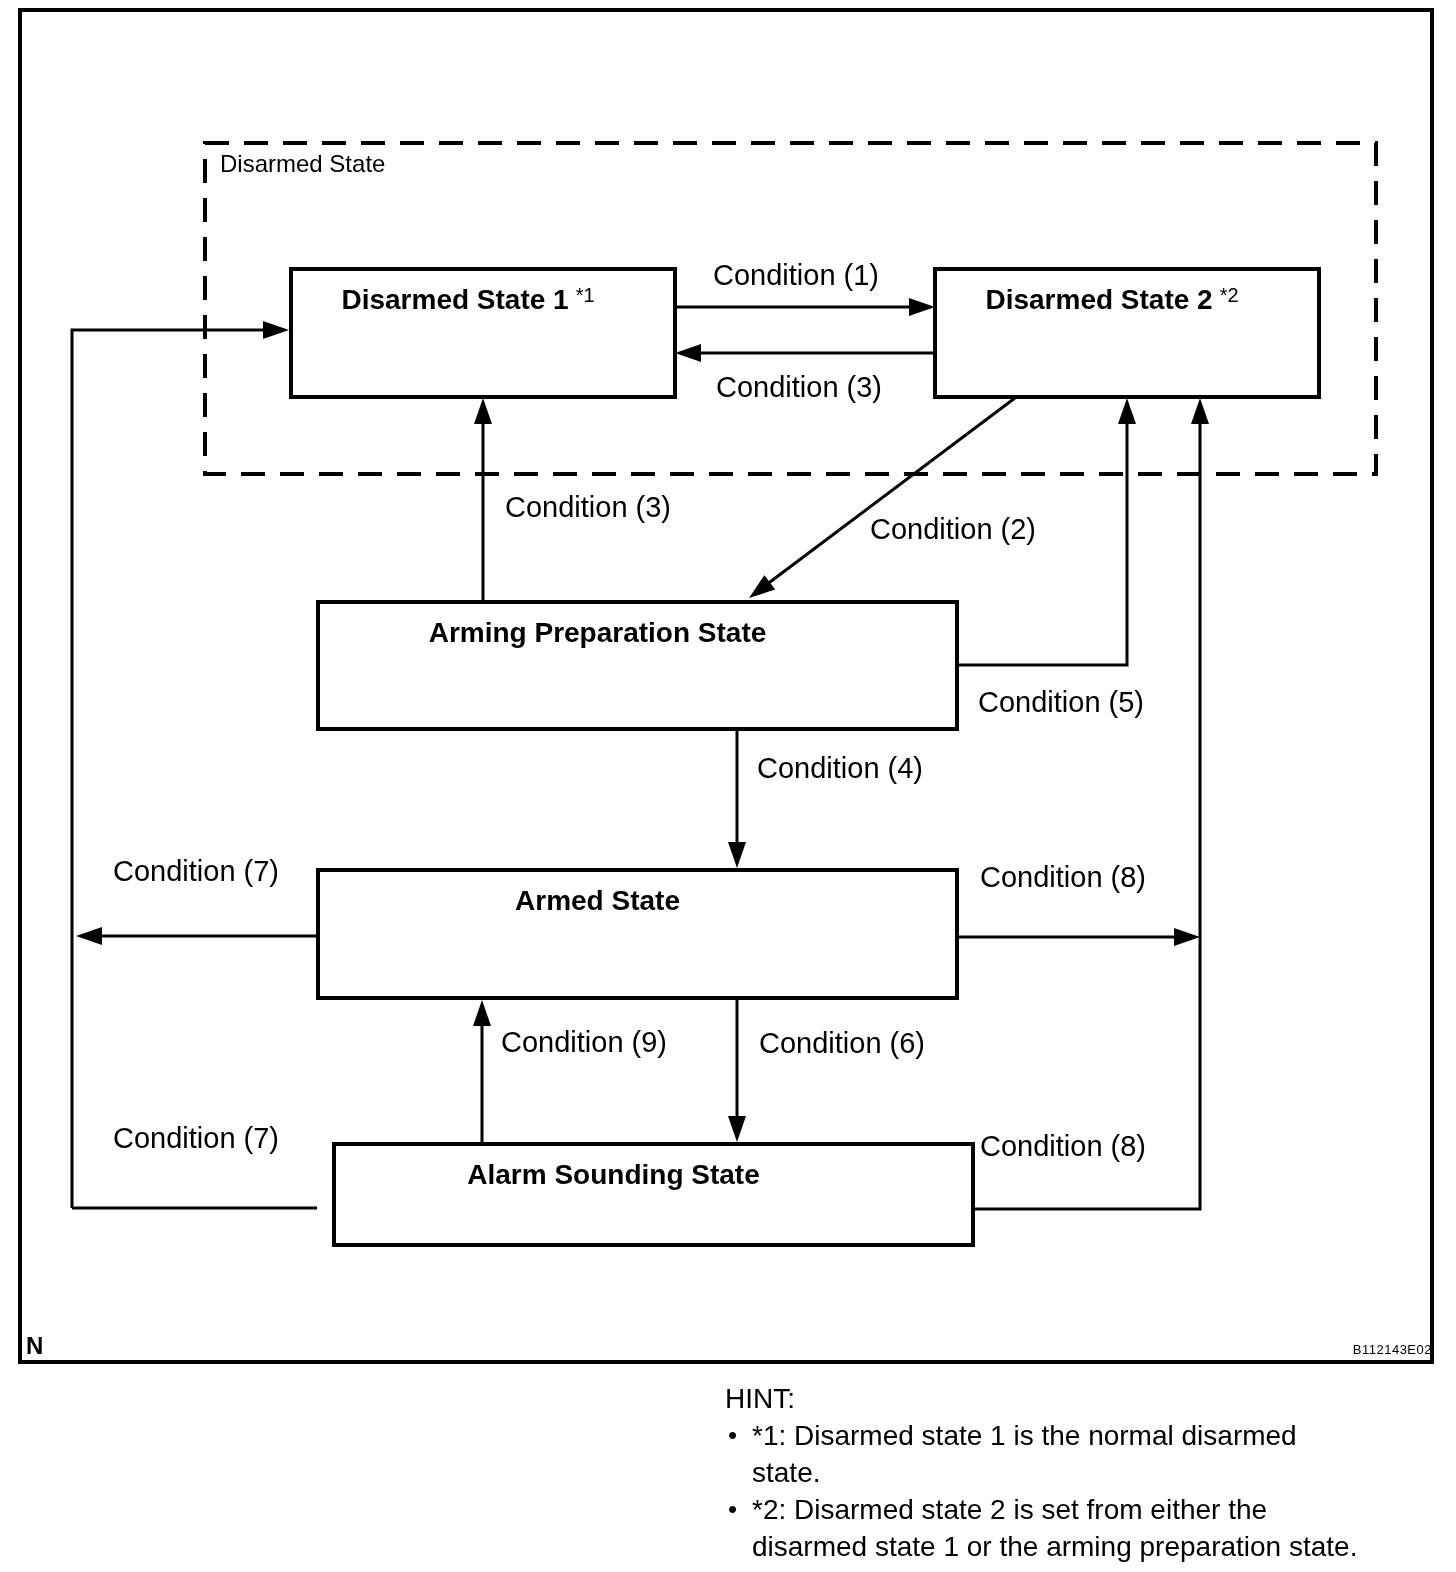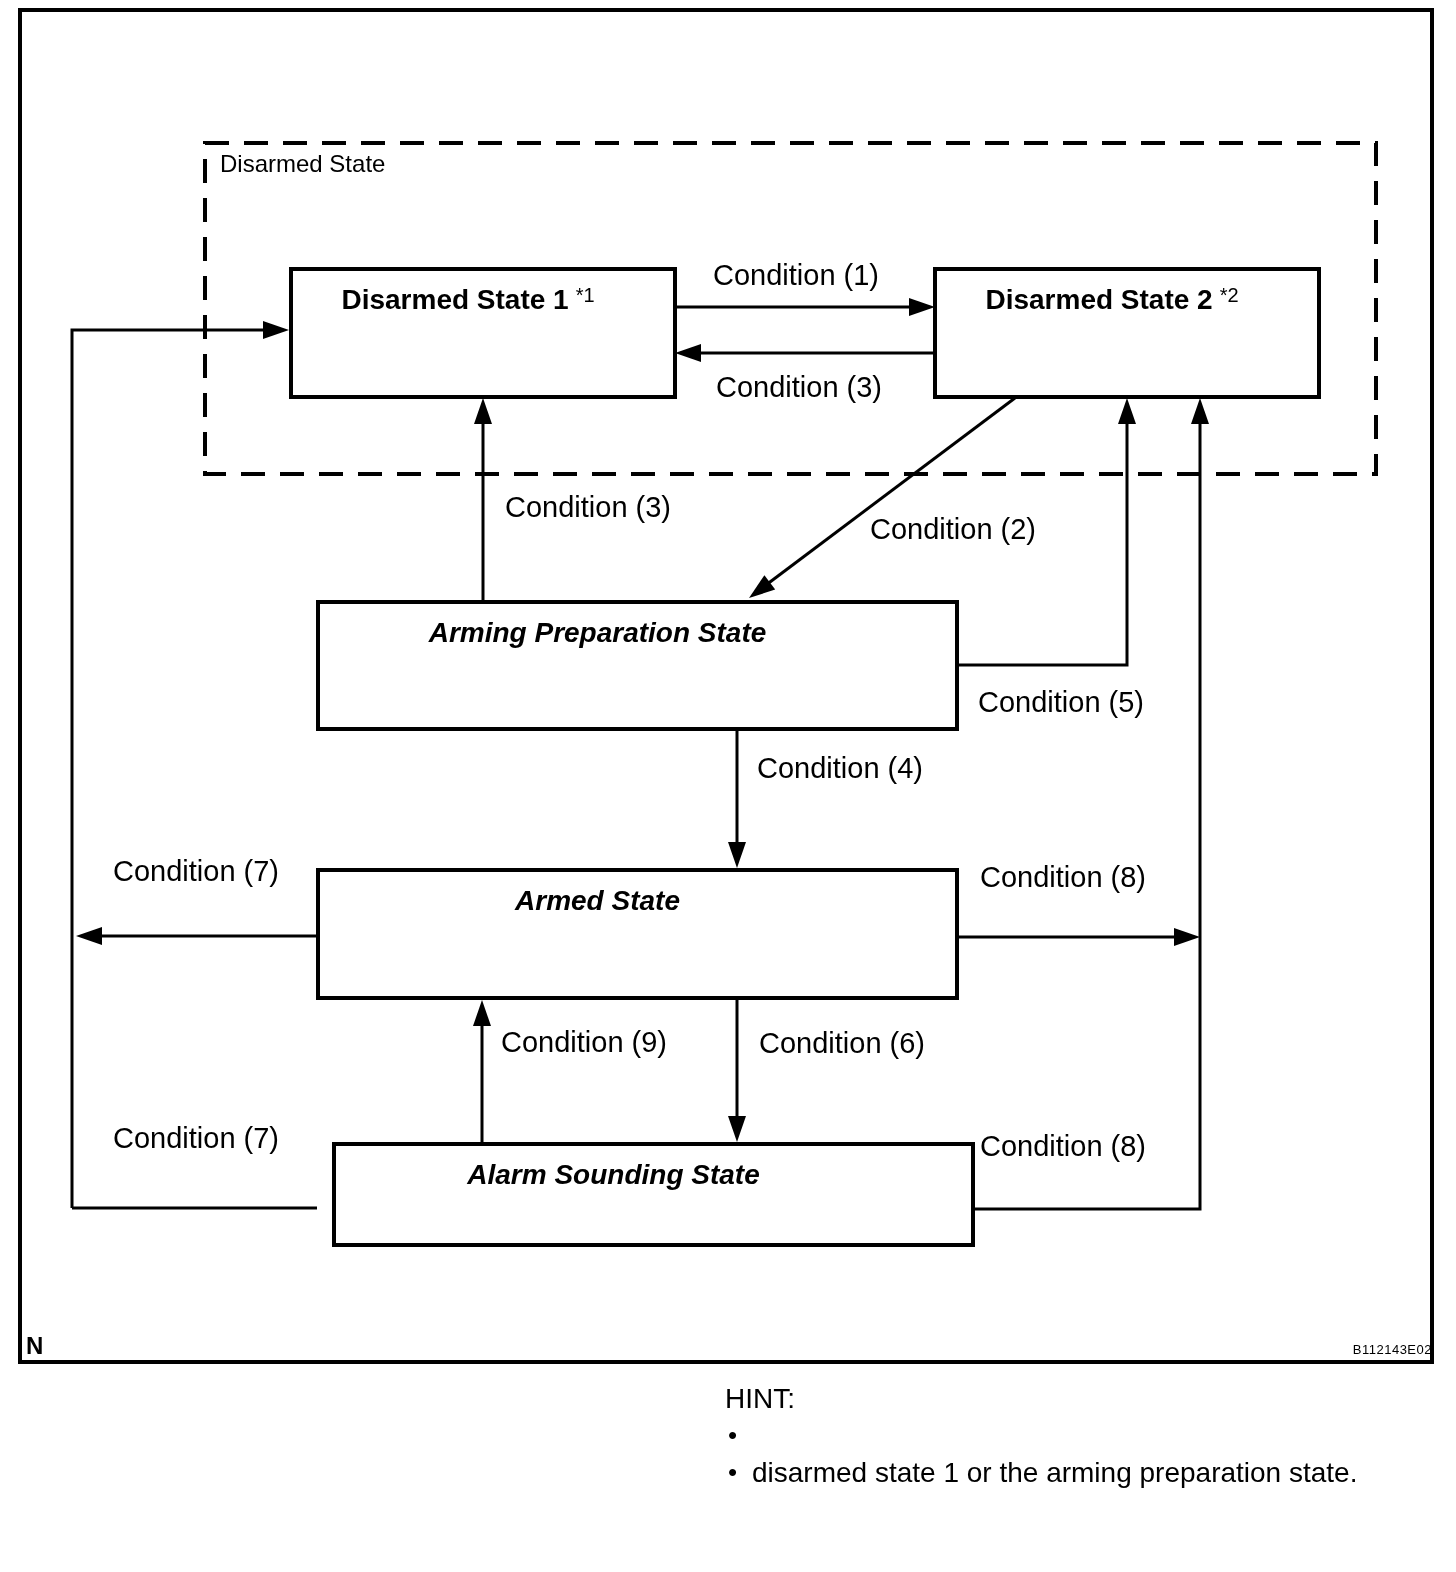--- a/index.html
+++ b/index.html
@@ -19,21 +19,21 @@
   svg.wires polygon{fill:#000;stroke:none;}
   svg.wires rect.dashedbox{fill:none;stroke:#000;stroke-width:4;}
   
   .statebox{
     border:4px solid #000;box-sizing:border-box;background:#fff;
     font-weight:bold;font-size:28px;text-align:center;padding-top:13px;
   }
   .statebox .foot{
     font-weight:normal;font-size:20px;position:relative;top:-7px;margin-left:7px;
   }
-  .shiftleft{padding-right:80px;font-style:italic;}
+  .shiftleft{padding-right:80px;}
   .shiftsmall{padding-right:30px;}
   
   .lbl{font-size:29px;white-space:nowrap;}
   .grouplbl{font-size:24px;white-space:nowrap;}
   .nletter{font-size:24px;font-weight:bold;}
   .figcode{font-size:13px;letter-spacing:0.5px;}
   
   .hint{left:723px;top:1380px;width:740px;font-size:28px;line-height:37px;}
   .hint .title{margin-left:2px;}
   .hint .item{display:flex;align-items:flex-start;}
@@ -123,20 +123,25 @@
 <div class="abs lbl" style="left:113px;top:1122px;">Condition (7)</div>
 <div class="abs lbl" style="left:980px;top:1130px;">Condition (8)</div>
 
 <div class="abs nletter" style="left:26px;top:1332px;">N</div>
 <div class="abs figcode" style="right:24px;top:1342px;">B112143E02</div>
 
 <div class="abs hint">
   <div class="title">HINT:</div>
   <div class="item">
     <span class="marker">•</span>
+    <span class="txt">
+      <div>*1: Disarmed state 1 is the normal disarmed</div>
+      <div>state.</div>
+    </span>
   </div>
   <div class="item">
     <span class="marker">•</span>
     <span class="txt">
+      <div>*2: Disarmed state 2 is set from either the</div>
       <div>disarmed state 1 or the arming preparation state.</div>
     </span>
   </div>
 </div>
 
 </body></html>

